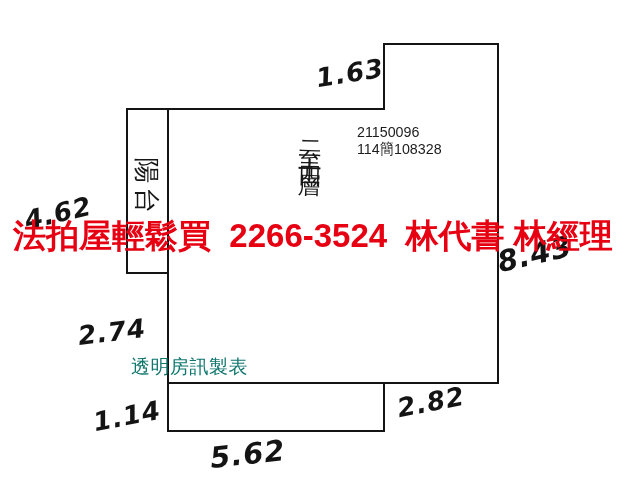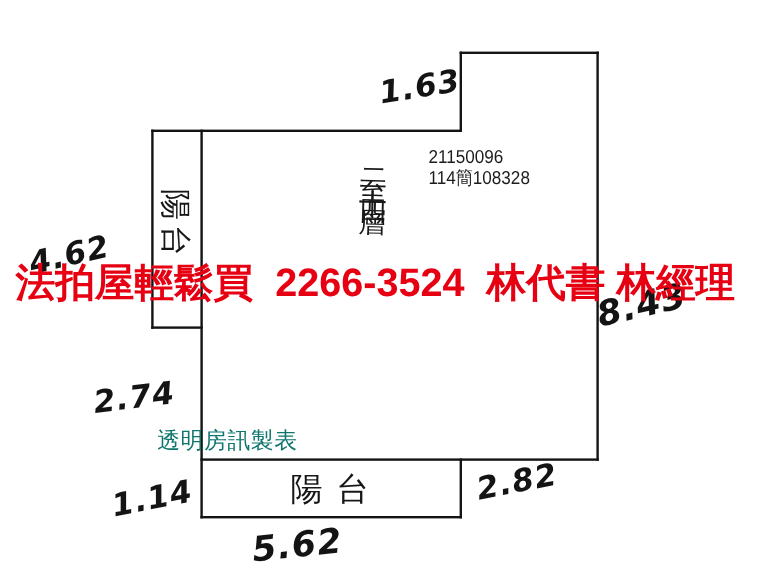--- a/index.html
+++ b/index.html
@@ -74,21 +74,20 @@
 
   <div class="case-block">
     <div>21150096</div>
     <div>114簡108328</div>
   </div>
 
   <div class="floors">二至十四層</div>
 
   <div class="credit">透明房訊製表</div>
 
-  <div class="balcony-bottom">陽 台</div>
 
   <div class="hw hw-top">1.63</div>
   <div class="hw hw-left-upper">4.62</div>
   <div class="hw hw-left-mid">2.74</div>
   <div class="hw hw-left-lower">1.14</div>
   <div class="hw hw-bottom">5.62</div>
   <div class="hw hw-bottom-right">2.82</div>
   <div class="hw hw-right">8.43</div>
 
   <div class="banner">法拍屋輕鬆買  2266-3524  林代書 林經理</div>

